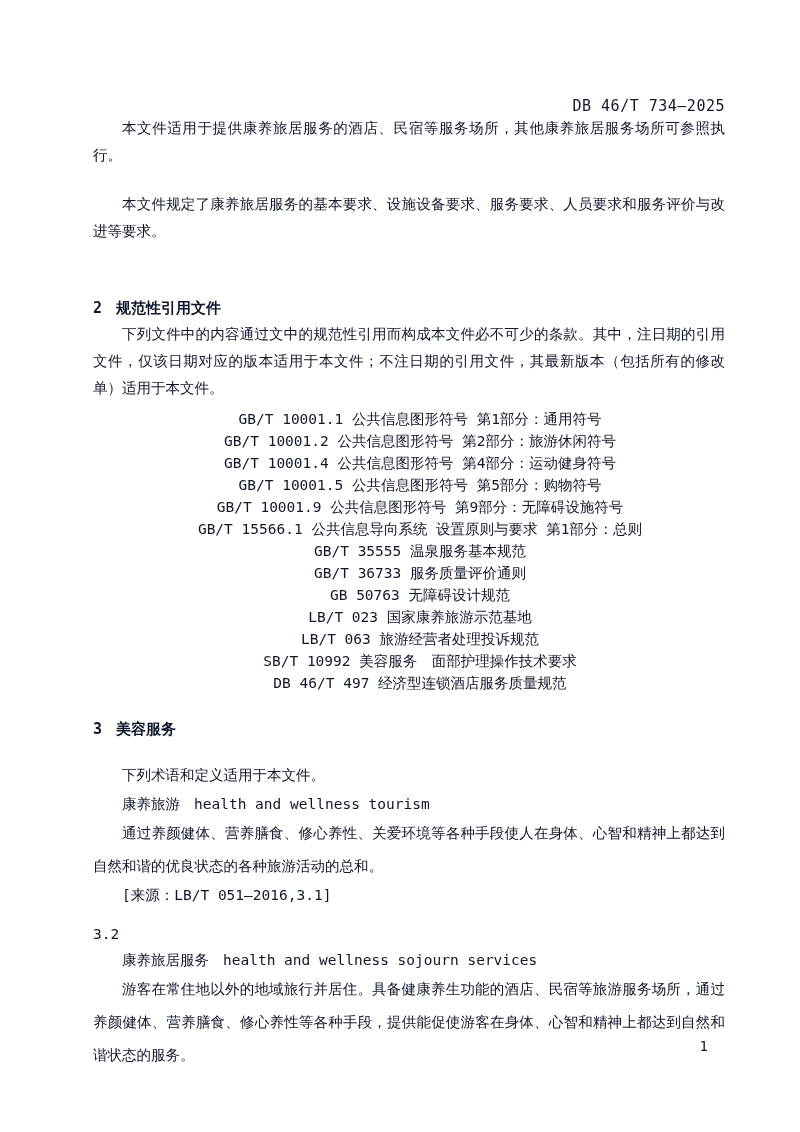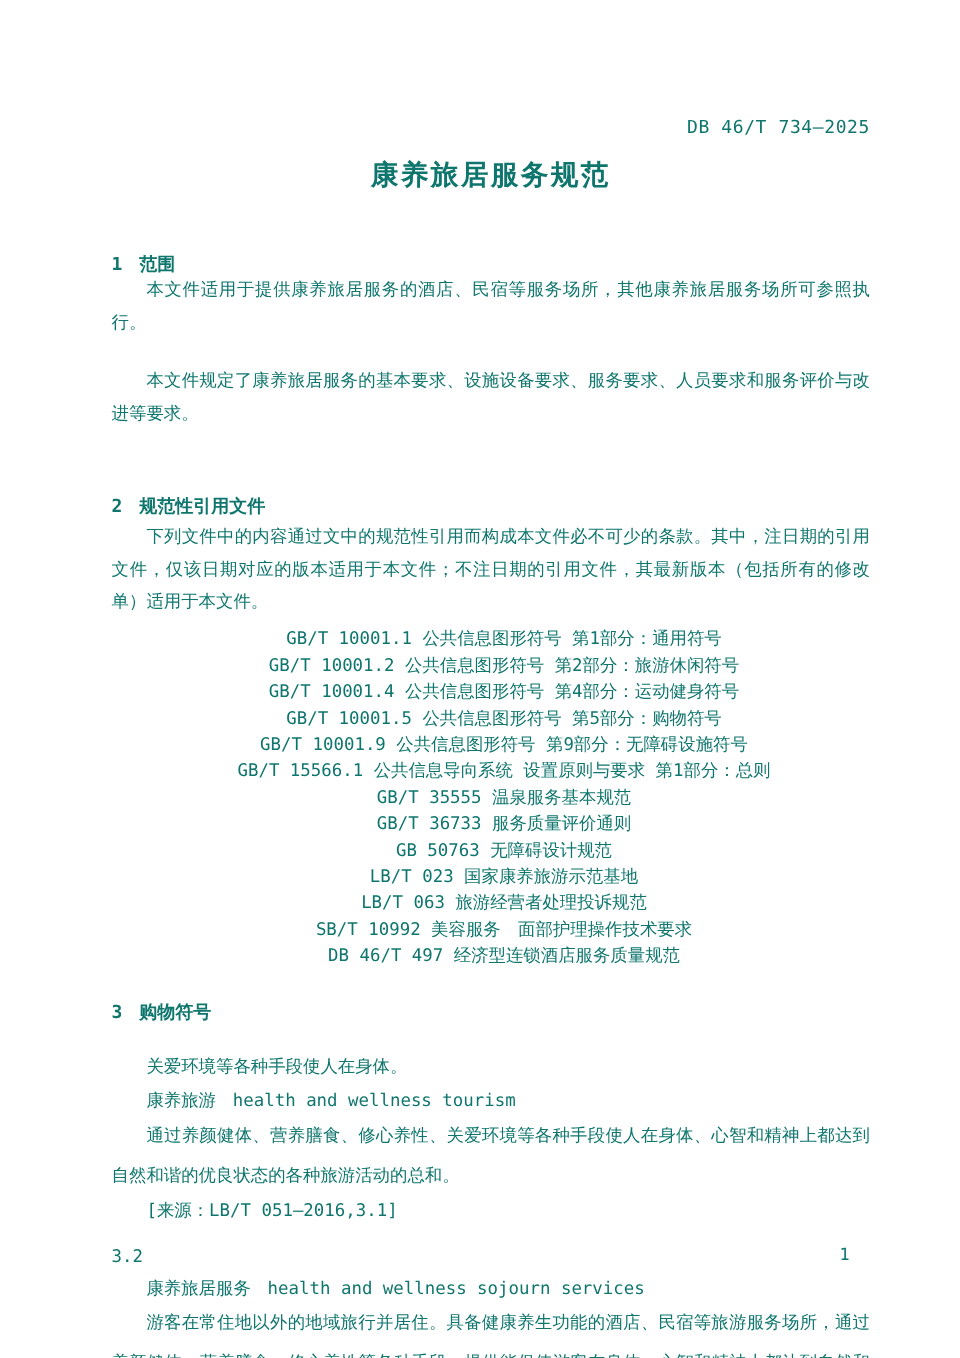--- a/index.html
+++ b/index.html
@@ -11,21 +11,21 @@
     position: relative;
     width: 800px;
     height: 1132px;
     margin: 0 auto;
     background: #ffffff;
     box-sizing: border-box;
     padding: 97px 75px 0 93px;
     overflow: hidden;
     font-family: "DejaVu Sans Mono", "Liberation Mono", monospace;
     font-size: 14.5px;
-    color: #0f766e;
+    color: #0f172a;
   }
   .doc-number {
     text-align: right;
     font-size: 15px;
     letter-spacing: 0.5px;
     line-height: 18px;
   }
   .doc-title {
     margin: 16px 0 0 0;
     text-align: center;
@@ -83,26 +83,22 @@
     line-height: 18px;
   }
 </style>
 </head>
 <body>
 
 <div class="page">
 
   <div class="doc-number">DB 46/T 734—2025</div>
 
-  <div class="doc-title">康养旅居服务规范</div>
 
   <div>
-    <div class="sec-heading h1-scope">
-      <span class="sec-num">1</span><span class="sec-label">范围</span>
-    </div>
     <p class="para">本文件适用于提供康养旅居服务的酒店、民宿等服务场所，其他康养旅居服务场所可参照执行。</p>
     <p class="para para-first">本文件规定了康养旅居服务的基本要求、设施设备要求、服务要求、人员要求和服务评价与改进等要求。</p>
   </div>
 
   <div>
     <div class="sec-heading h2-refs">
       <span class="sec-num">2</span><span class="sec-label">规范性引用文件</span>
     </div>
     <p class="para para-intro">下列文件中的内容通过文中的规范性引用而构成本文件必不可少的条款。其中，注日期的引用文件，仅该日期对应的版本适用于本文件；不注日期的引用文件，其最新版本（包括所有的修改单）适用于本文件。</p>
     <div class="ref-list">
@@ -117,23 +113,23 @@
       <div class="ref-item">GB 50763 无障碍设计规范</div>
       <div class="ref-item">LB/T 023 国家康养旅游示范基地</div>
       <div class="ref-item">LB/T 063 旅游经营者处理投诉规范</div>
       <div class="ref-item">SB/T 10992 美容服务　面部护理操作技术要求</div>
       <div class="ref-item">DB 46/T 497 经济型连锁酒店服务质量规范</div>
     </div>
   </div>
 
   <div>
     <div class="sec-heading h3-terms">
-      <span class="sec-num">3</span><span class="sec-label">购物符号</span>
+      <span class="sec-num">3</span><span class="sec-label">美容服务</span>
     </div>
-    <p class="para terms-intro">关爱环境等各种手段使人在身体。</p>
+    <p class="para terms-intro">下列术语和定义适用于本文件。</p>
 
     <div class="term-block">
       <div class="term-heading">
         <span class="term-zh">康养旅游</span><span class="term-en">health and wellness tourism</span>
       </div>
       <p class="para term-def">通过养颜健体、营养膳食、修心养性、关爱环境等各种手段使人在身体、心智和精神上都达到自然和谐的优良状态的各种旅游活动的总和。</p>
       <div class="term-source">[来源：LB/T 051—2016,3.1]</div>
     </div>
 
     <div class="term-block">

